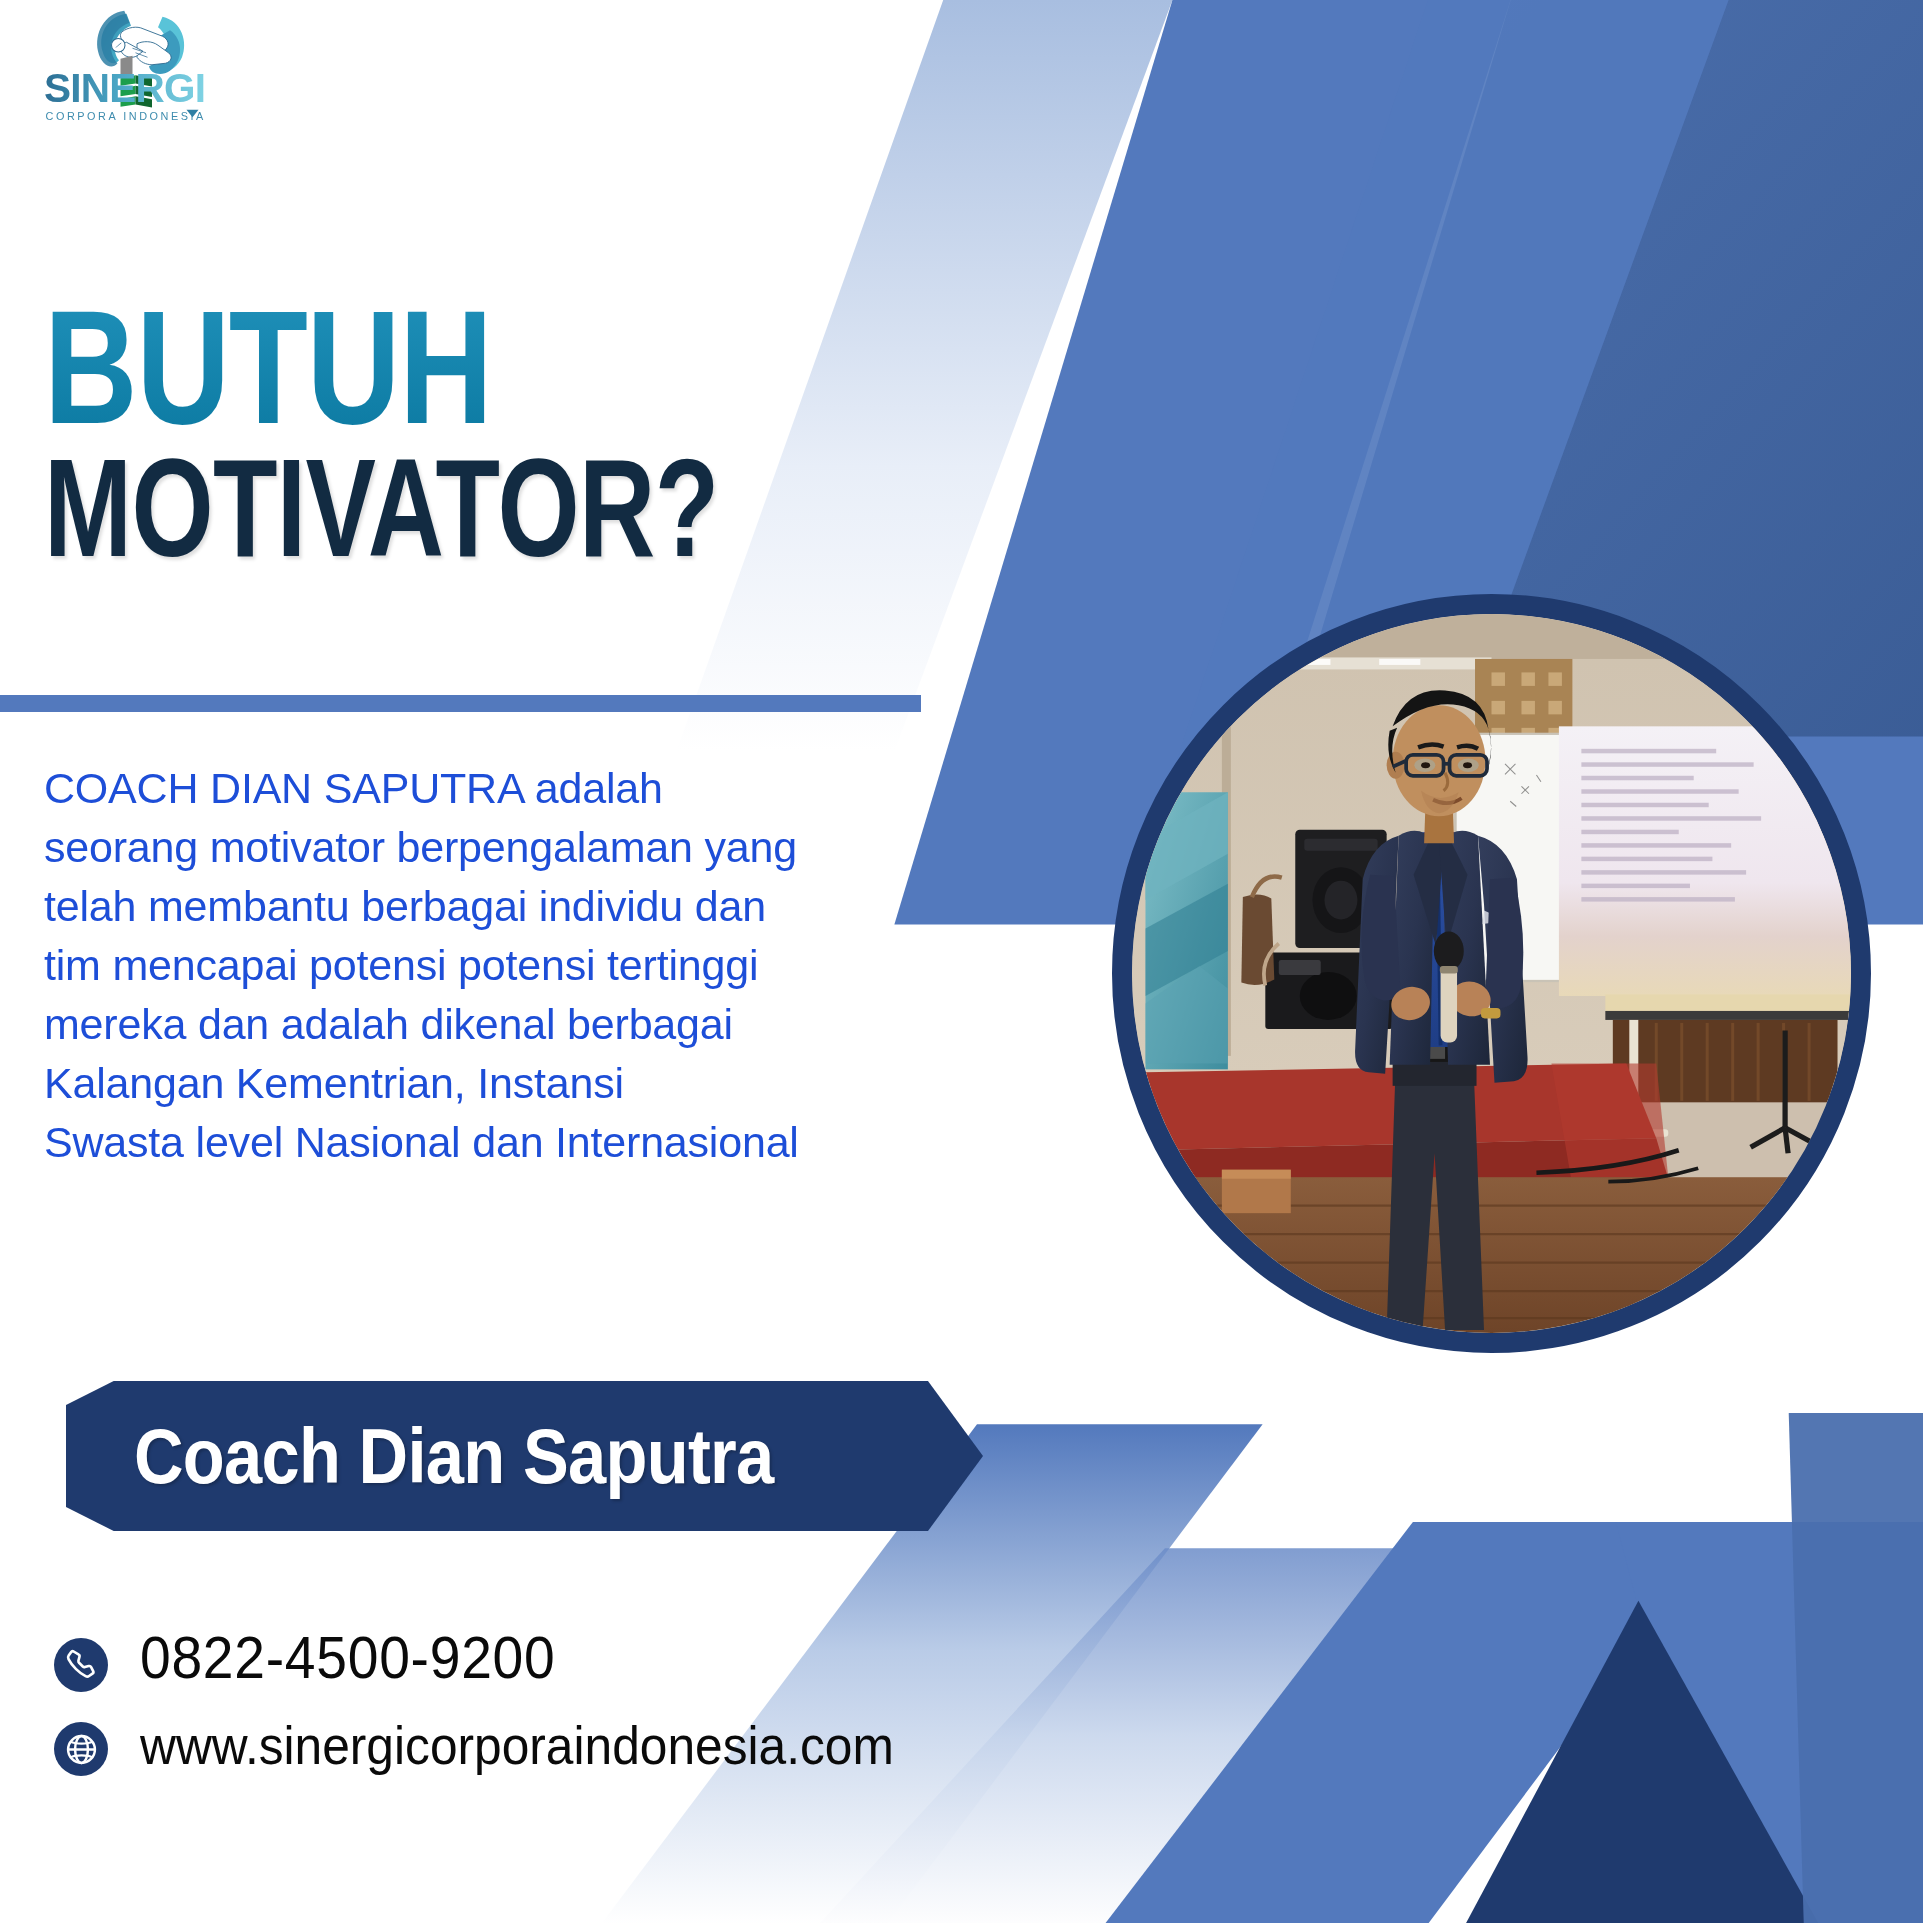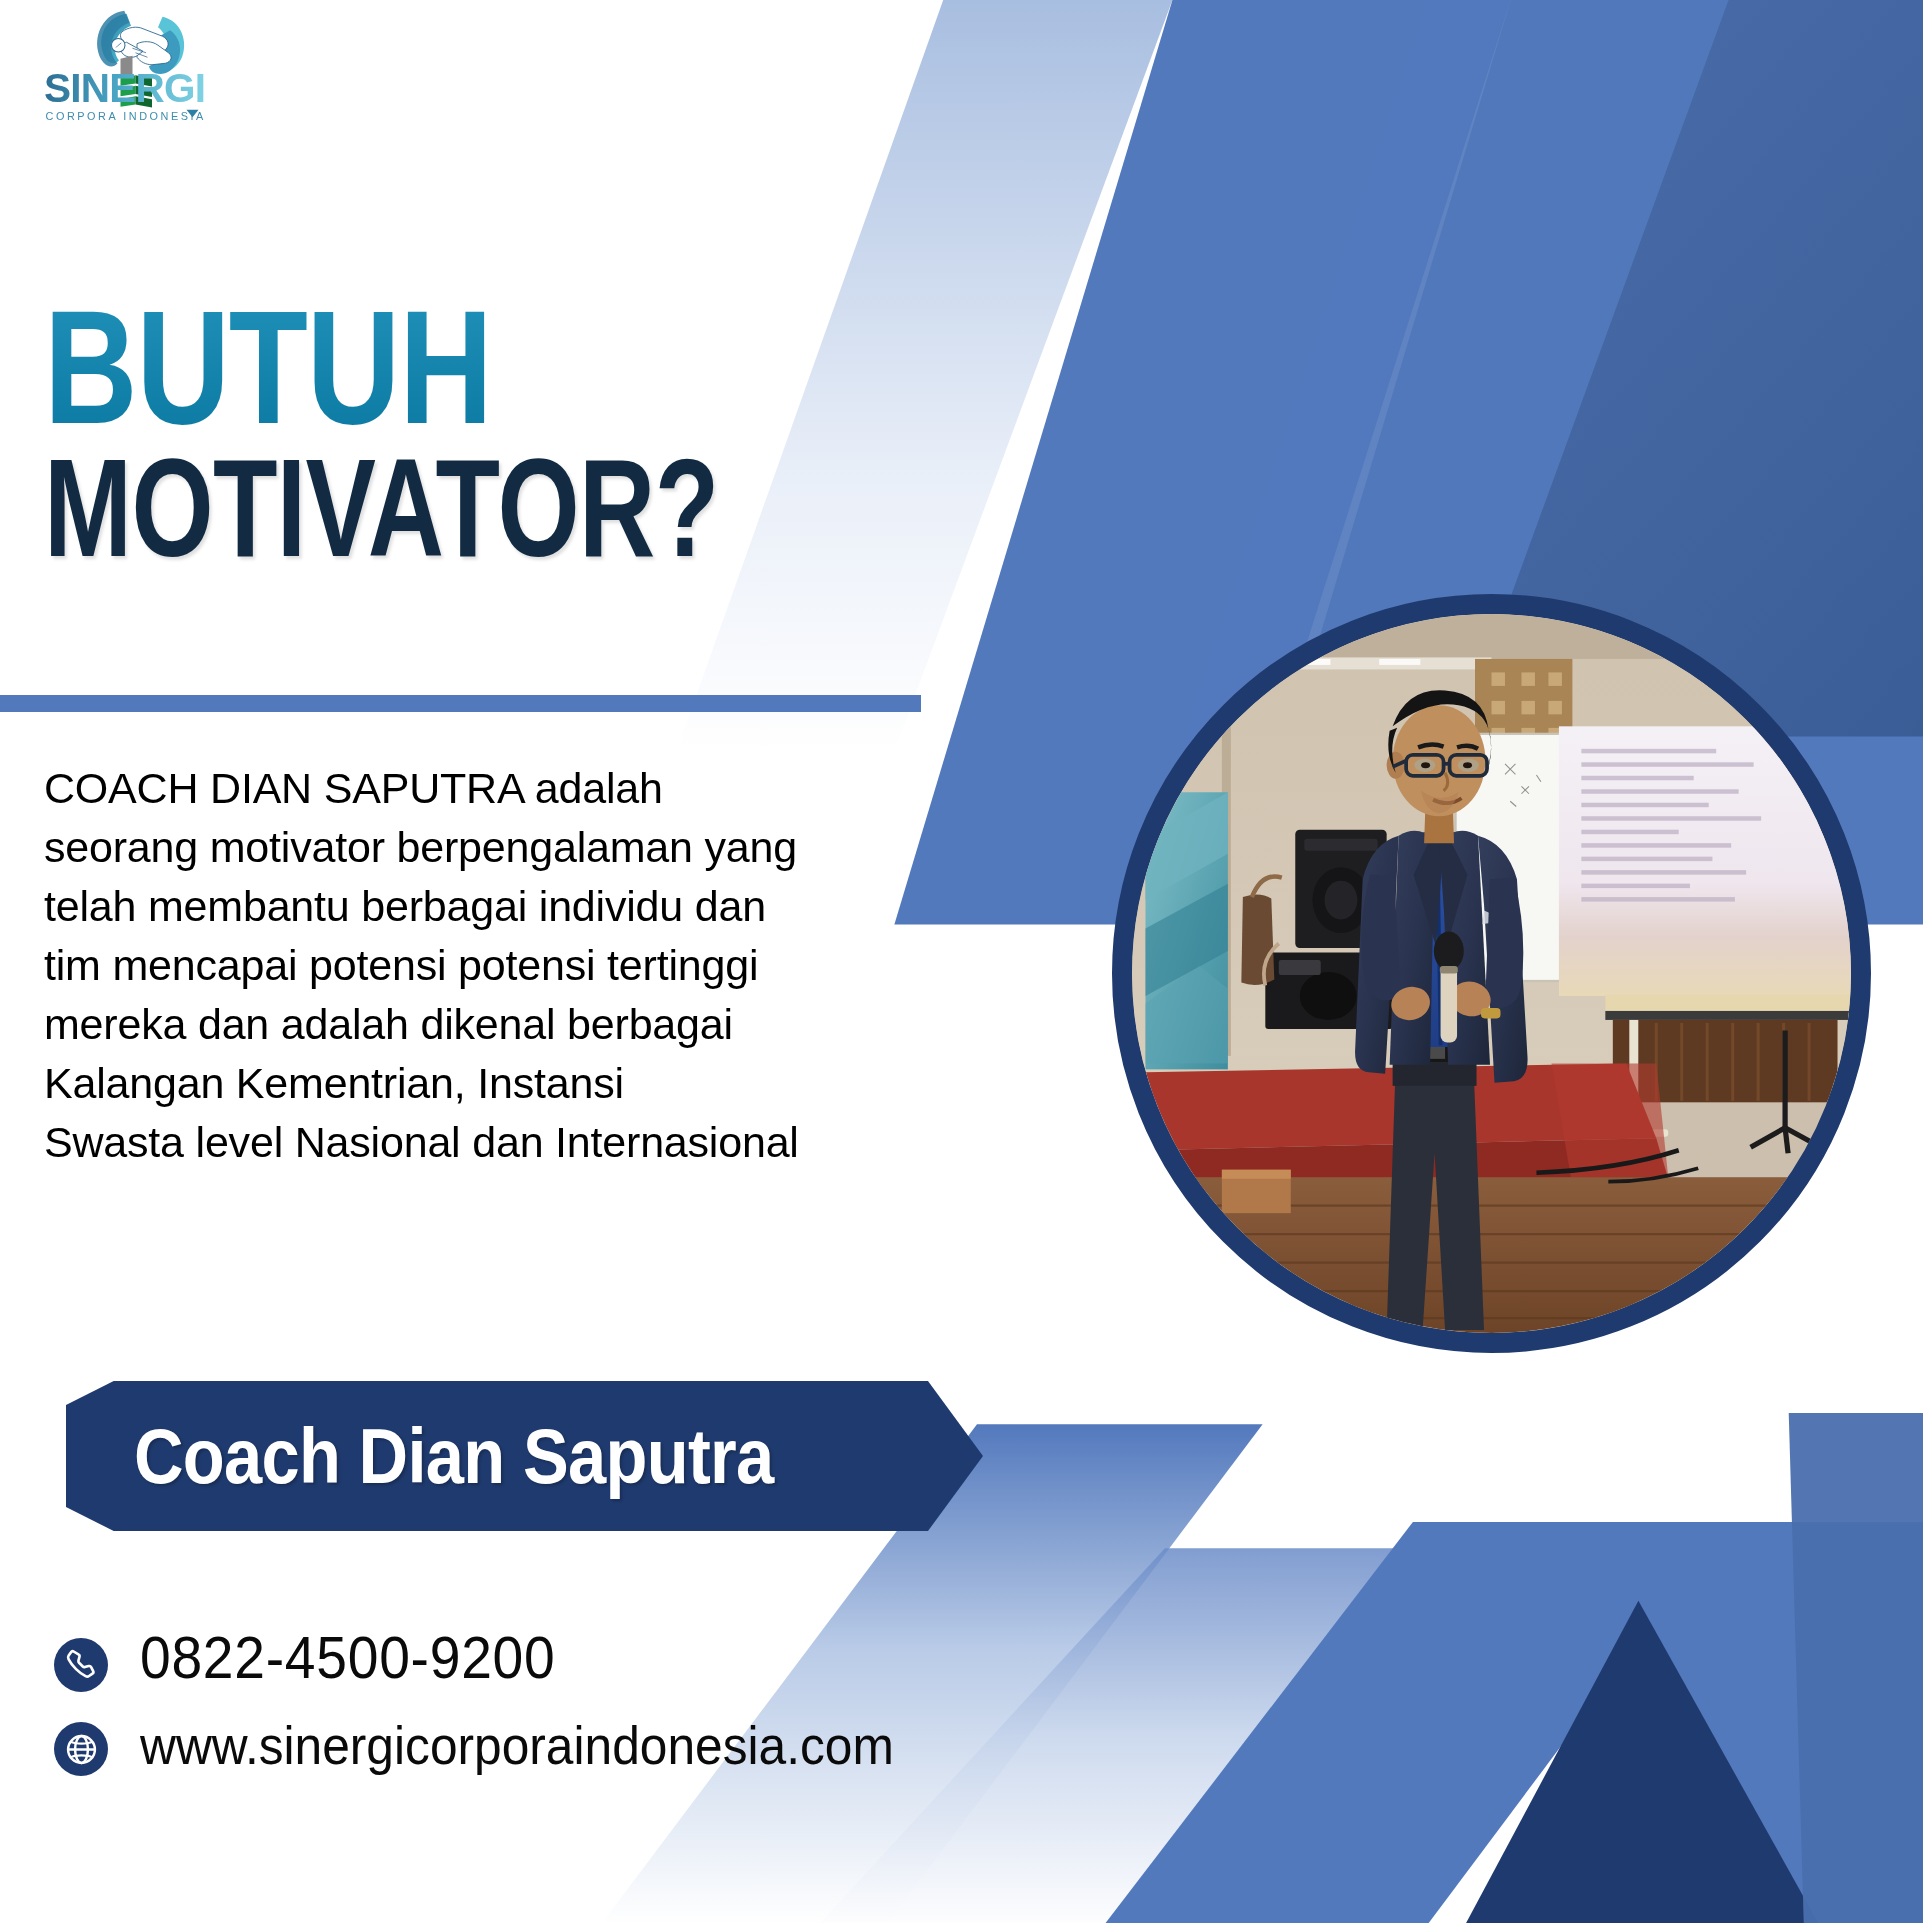--- a/index.html
+++ b/index.html
@@ -58,21 +58,21 @@
     width:921px; height:16.5px;
     background:#5379BD;
   }
 
   
   .body-copy {
     position:absolute; left:44px; top:759px;
     width:932px;
     font-size:43px;
     line-height:59px;
-    color:#000000;
+    color:#1d4ed8;
     letter-spacing:-0.2px;
   }
   .body-copy .ln { display:block; white-space:nowrap; }
 
   
   .name-banner {
     position:absolute; left:66px; top:1381px;
     width:917px; height:150px;
     background:#1F3A6E;
     clip-path:polygon(0 16%, 5.2% 0, 94% 0, 100% 50%, 94% 100%, 5.2% 100%, 0 84%);

